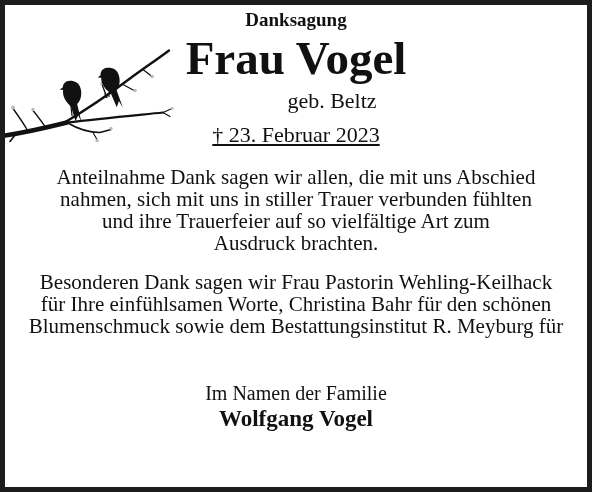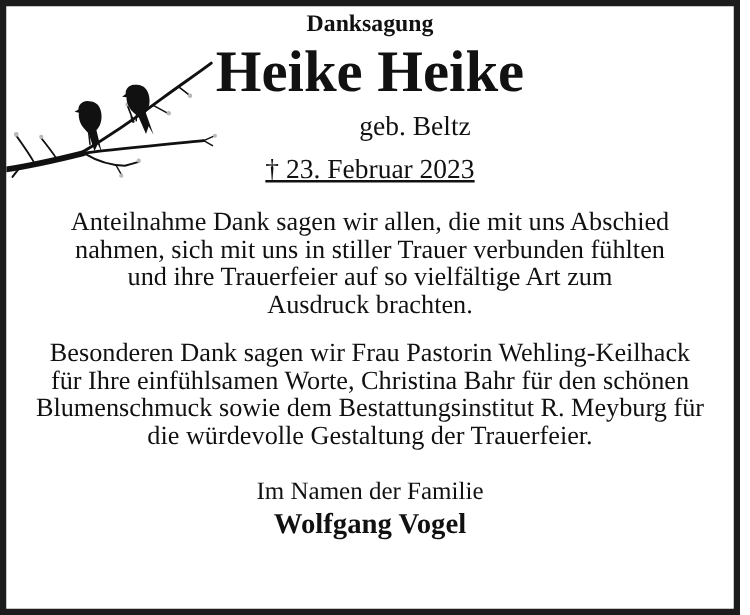--- a/index.html
+++ b/index.html
@@ -132,38 +132,37 @@
 
     <g transform="translate(92,19) rotate(-4)">
       <path fill="#111111" d="M 10,1 C 6,1 3,4 3,8 L 0,10 L 3.5,10.5 C 3,15 5,20 9,24
                C 10,25 11,26 12,27 L 17,41 L 19.5,35 L 23,42 L 18,24
                C 22,20 23,12 20,6 C 18,2 14,1 10,1 Z"></path>
     </g>
   </svg>
 
   <div class="centered notice-type">Danksagung</div>
 
-  <div class="centered deceased-name">Heike Heike</div>
+  <div class="centered deceased-name">Frau Vogel</div>
 
   <div class="centered maiden-name">geb. Beltz</div>
 
   <div class="centered death-date">† 23. Februar 2023</div>
 
   <div class="paragraph para-1">
     <div class="line">Anteilnahme Dank sagen wir allen, die mit uns Abschied</div>
     <div class="line">nahmen, sich mit uns in stiller Trauer verbunden fühlten</div>
     <div class="line">und ihre Trauerfeier auf so vielfältige Art zum</div>
     <div class="line">Ausdruck brachten.</div>
   </div>
 
   <div class="paragraph para-2">
     <div class="line">Besonderen Dank sagen wir Frau Pastorin Wehling-Keilhack</div>
     <div class="line">für Ihre einfühlsamen Worte, Christina Bahr für den schönen</div>
     <div class="line">Blumenschmuck sowie dem Bestattungsinstitut R. Meyburg für</div>
-    <div class="line">die würdevolle Gestaltung der Trauerfeier.</div>
   </div>
 
   <div class="centered family-attribution">Im Namen der Familie</div>
 
   <div class="centered family-signature">Wolfgang Vogel</div>
 
 
 </div>
 
 </body></html>

